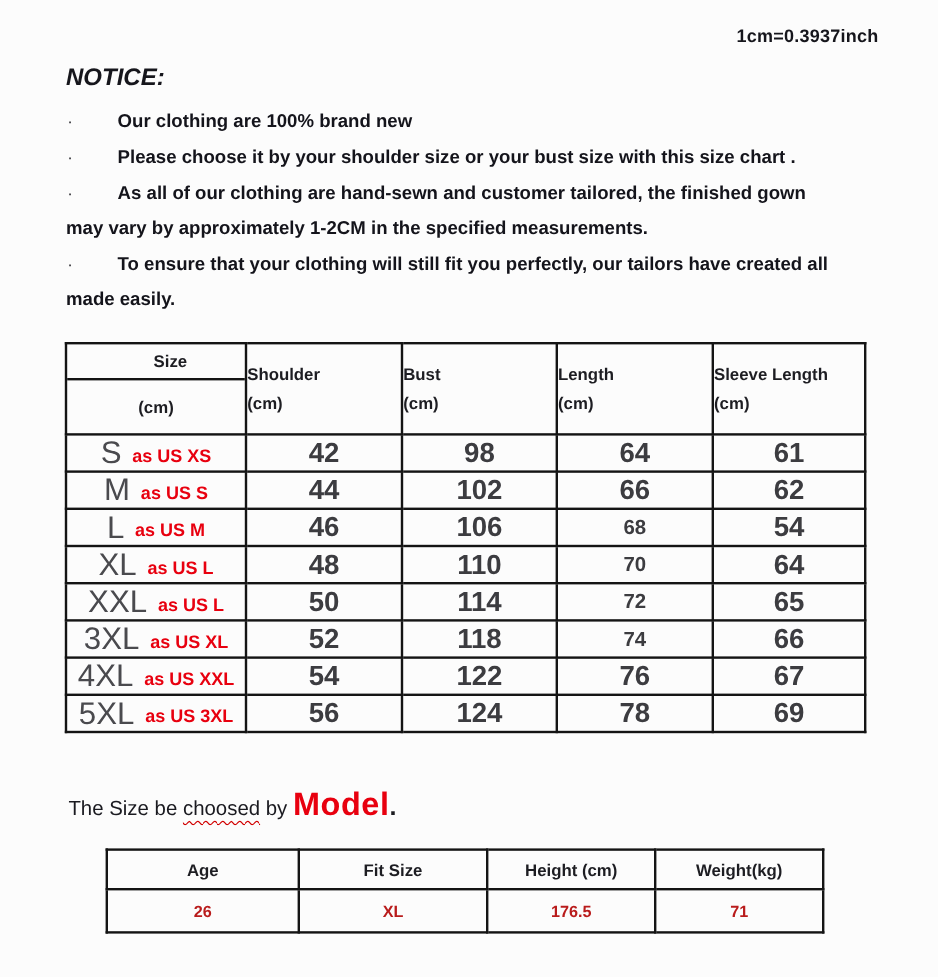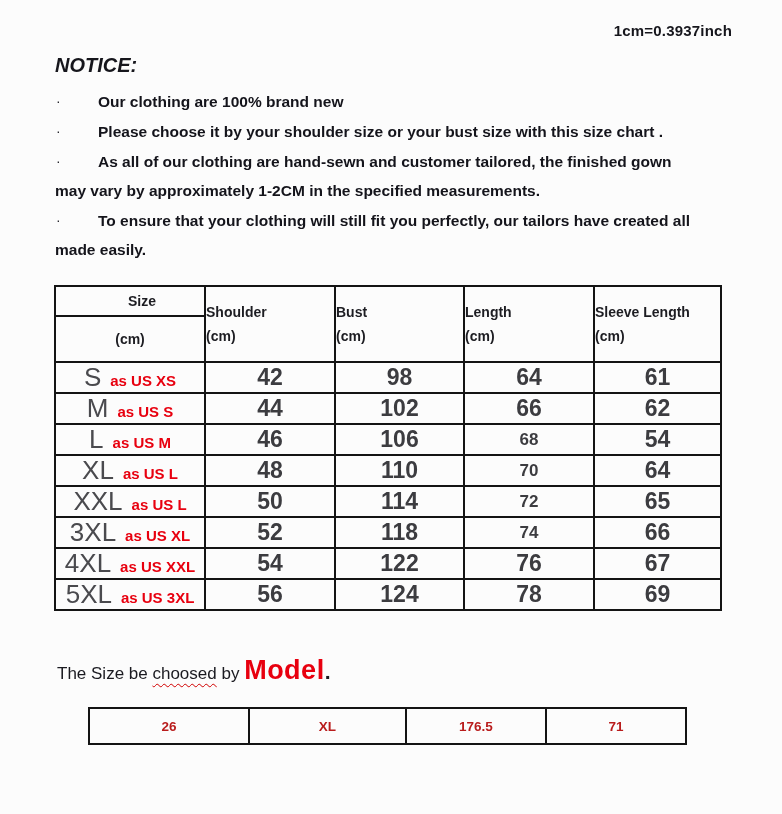--- a/index.html
+++ b/index.html
@@ -234,20 +234,26 @@
 
   <table class="model-info">
     <colgroup>
       <col style="width:160px">
         <col style="width:157px">
         <col style="width:140px">
         <col style="width:140px">
     </colgroup>
     <tbody>
       <tr>
+        <th>Age</th>
+        <th>Fit Size</th>
+        <th>Height (cm)</th>
+        <th>Weight(kg)</th>
+      </tr>
+      <tr>
         <td>26</td>
         <td>XL</td>
         <td>176.5</td>
         <td>71</td>
       </tr>
     </tbody>
   </table>
 
 </div>
 

